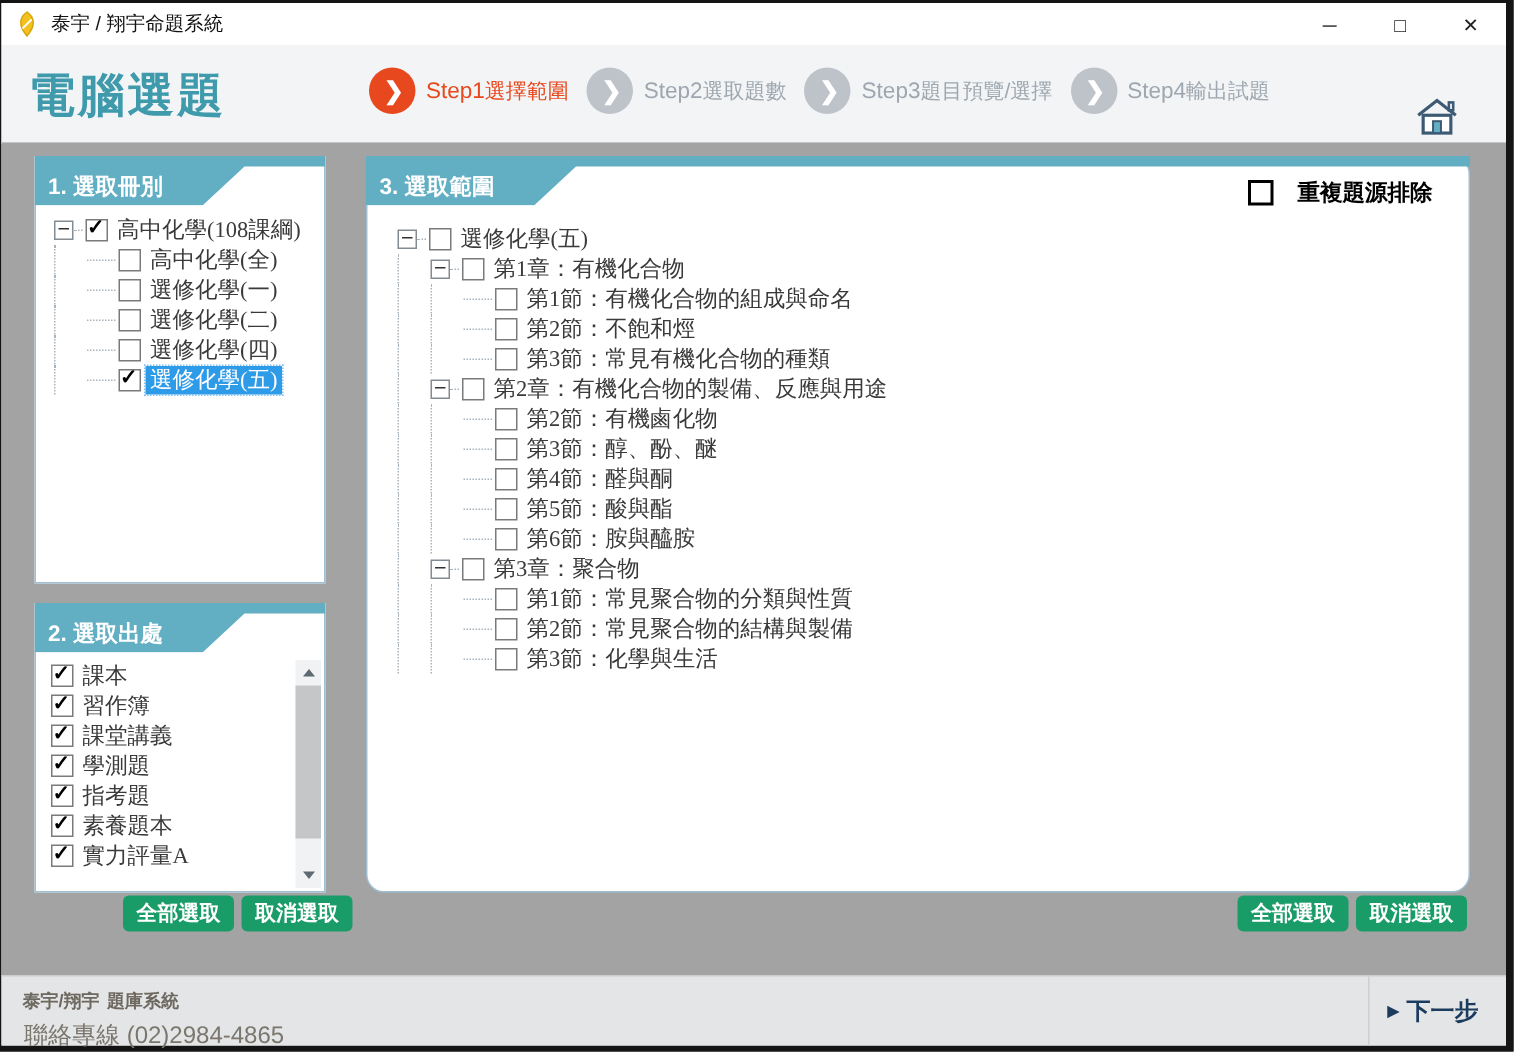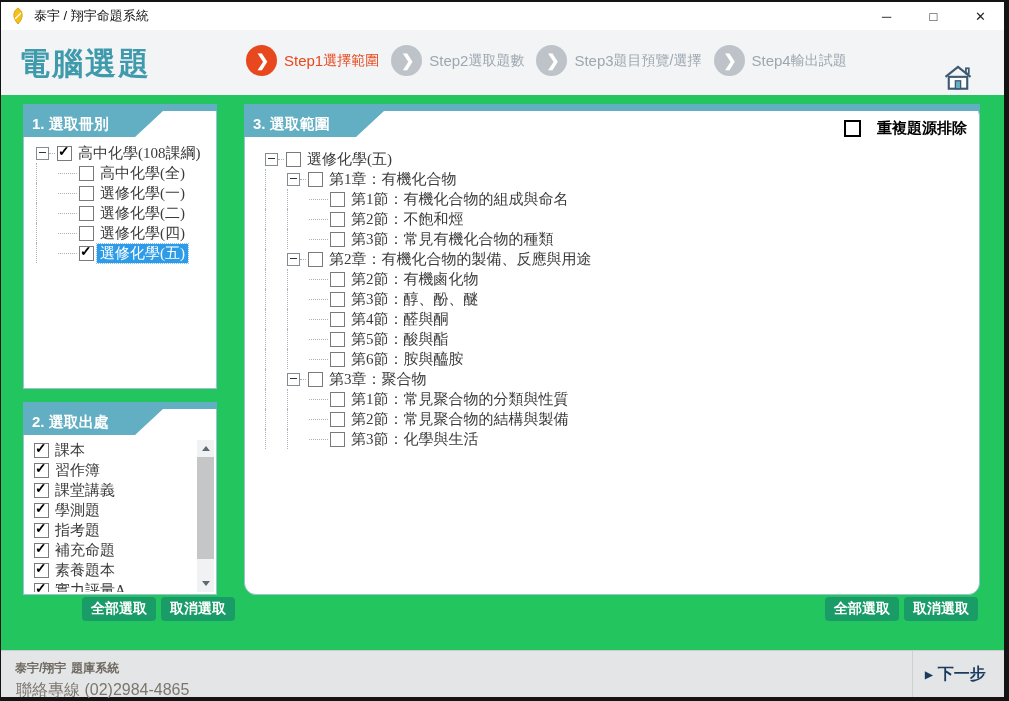--- a/index.html
+++ b/index.html
@@ -22,21 +22,21 @@
   .step-circle{width:31px;height:31px;border-radius:50%;background:#BDC3C9;color:#fff;
     display:flex;align-items:center;justify-content:center;font-weight:bold;font-size:16px;padding-left:2px;box-sizing:border-box;}
   .step-labels{display:flex;flex-direction:row;line-height:1.18;color:#9EA7AF;font-size:15px;}
   .step-sub{font-size:14px;}
   .step.active .step-circle{background:#E8481D;}
   .step.active .step-labels{color:#E8481D;}
   .home{position:absolute;right:14px;top:33px;display:flex;flex-direction:column;align-items:center;width:64px;}
   .home-label{font-size:12px;color:#26303a;margin-top:1px;}
 
   
-  .content{position:absolute;top:93px;left:0;right:0;bottom:46px;background:#22c55e;}
+  .content{position:absolute;top:93px;left:0;right:0;bottom:46px;background:#a3a3a3;}
 
   .panel{position:absolute;background:#fff;border:1px solid #9FBFD4;}
   .panel-head{position:absolute;top:-1px;left:-1px;right:-1px;height:33px;background:#62AEC2;
     color:#fff;font-weight:bold;font-size:15px;padding:11px 0 0 9px;box-sizing:border-box;
     clip-path:polygon(0 0,100% 0,100% 7px,140px 7px,112px 33px,0 33px);}
   #panel1{left:22px;top:9px;width:192px;height:283px;}
   #panel2{left:22px;top:307px;width:192px;height:191px;}
   #panel3{left:243px;top:9px;width:734px;height:489px;border-radius:12px;}
 
   
@@ -59,21 +59,21 @@
   .p2row{display:flex;align-items:center;height:20px;padding-left:5px;white-space:nowrap;
     font-family:"Liberation Serif",serif;font-size:15px;color:#3A3A3A;}
   .scrollbar{position:absolute;top:37px;right:2px;bottom:2px;width:17px;background:#F1F2F3;}
   .sb-btn{position:absolute;left:0;right:0;height:17px;display:flex;align-items:center;justify-content:center;}
   .sb-up{top:0;} .sb-down{bottom:0;}
   .tri-up{width:0;height:0;border-left:4px solid transparent;border-right:4px solid transparent;border-bottom:5px solid #5E6A71;}
   .tri-down{width:0;height:0;border-left:4px solid transparent;border-right:4px solid transparent;border-top:5px solid #5E6A71;}
   .sb-thumb{position:absolute;left:0;right:0;top:17px;height:102px;background:#C4C6C8;}
 
   
-  .exclude{position:absolute;top:14px;right:12px;display:flex;align-items:center;gap:16px;
+  .exclude{position:absolute;top:14px;right:24px;display:flex;align-items:center;gap:16px;
     font-weight:bold;font-size:15px;color:#000;padding-left:32px;}
   .exclude-box{width:13px;height:13px;border:2px solid #000;background:#fff;}
 
   
   .btnrow{position:absolute;display:flex;gap:5px;}
   #p2btns{top:502px;left:81px;}
   #p3btns{top:502px;right:26px;}
   .gbtn{height:24px;padding:0 9px;background:#1A9C68;color:#fff;font-weight:bold;font-size:14px;
     border:none;border-radius:4px;display:flex;align-items:center;cursor:pointer;}
 
@@ -211,24 +211,20 @@
           <div class="p2row">
             <span class="cb checked"></span>
             <span class="lbl">學測題</span>
           </div>
           <div class="p2row">
             <span class="cb checked"></span>
             <span class="lbl">指考題</span>
           </div>
           <div class="p2row">
             <span class="cb checked"></span>
-            <span class="lbl">補充命題</span>
-          </div>
-          <div class="p2row">
-            <span class="cb checked"></span>
             <span class="lbl">素養題本</span>
           </div>
           <div class="p2row">
             <span class="cb checked"></span>
             <span class="lbl">實力評量A</span>
           </div>
         </div>
       <div class="scrollbar">
         <div class="sb-btn sb-up">
             <span class="tri-up"></span>

